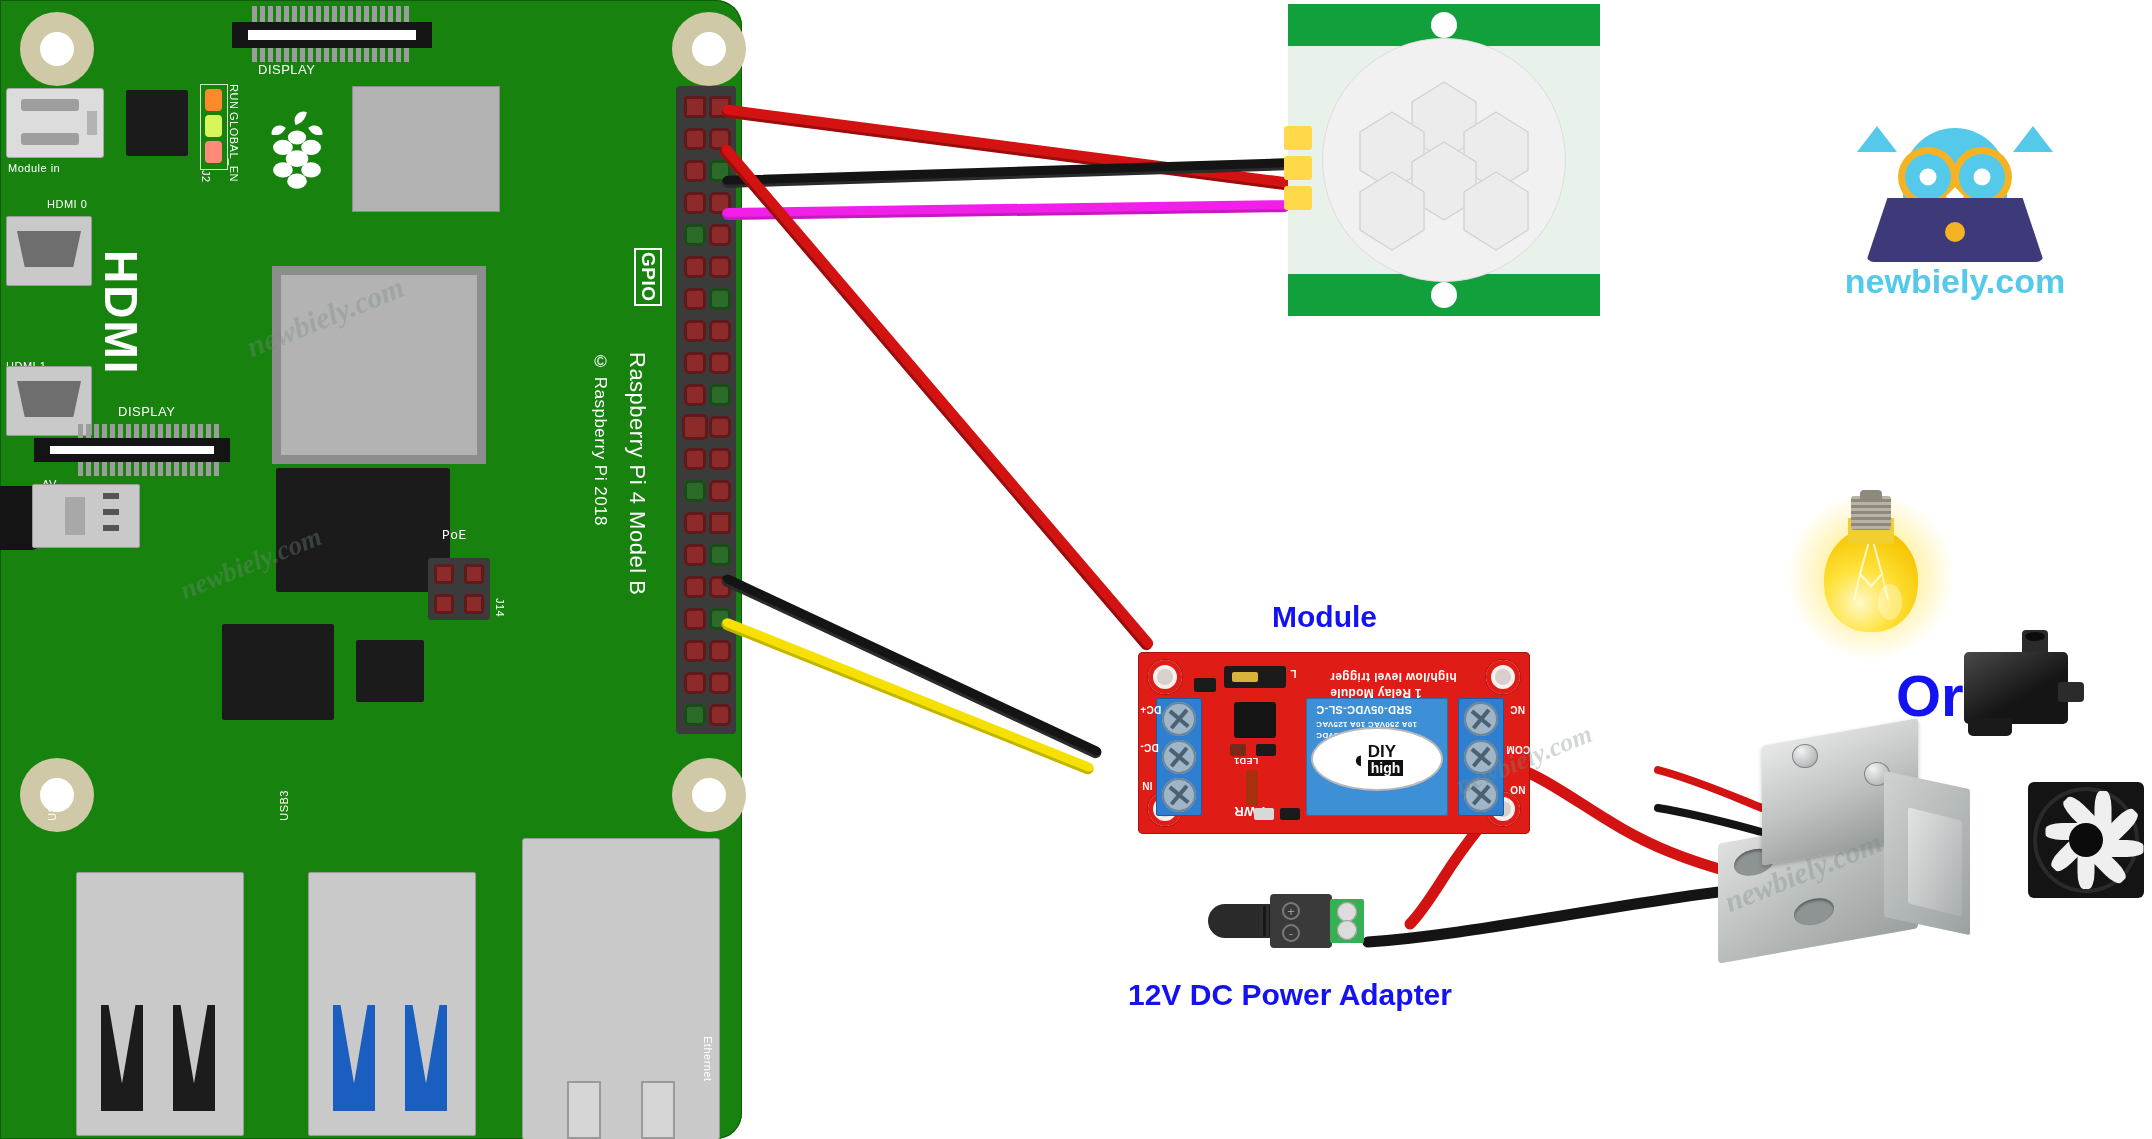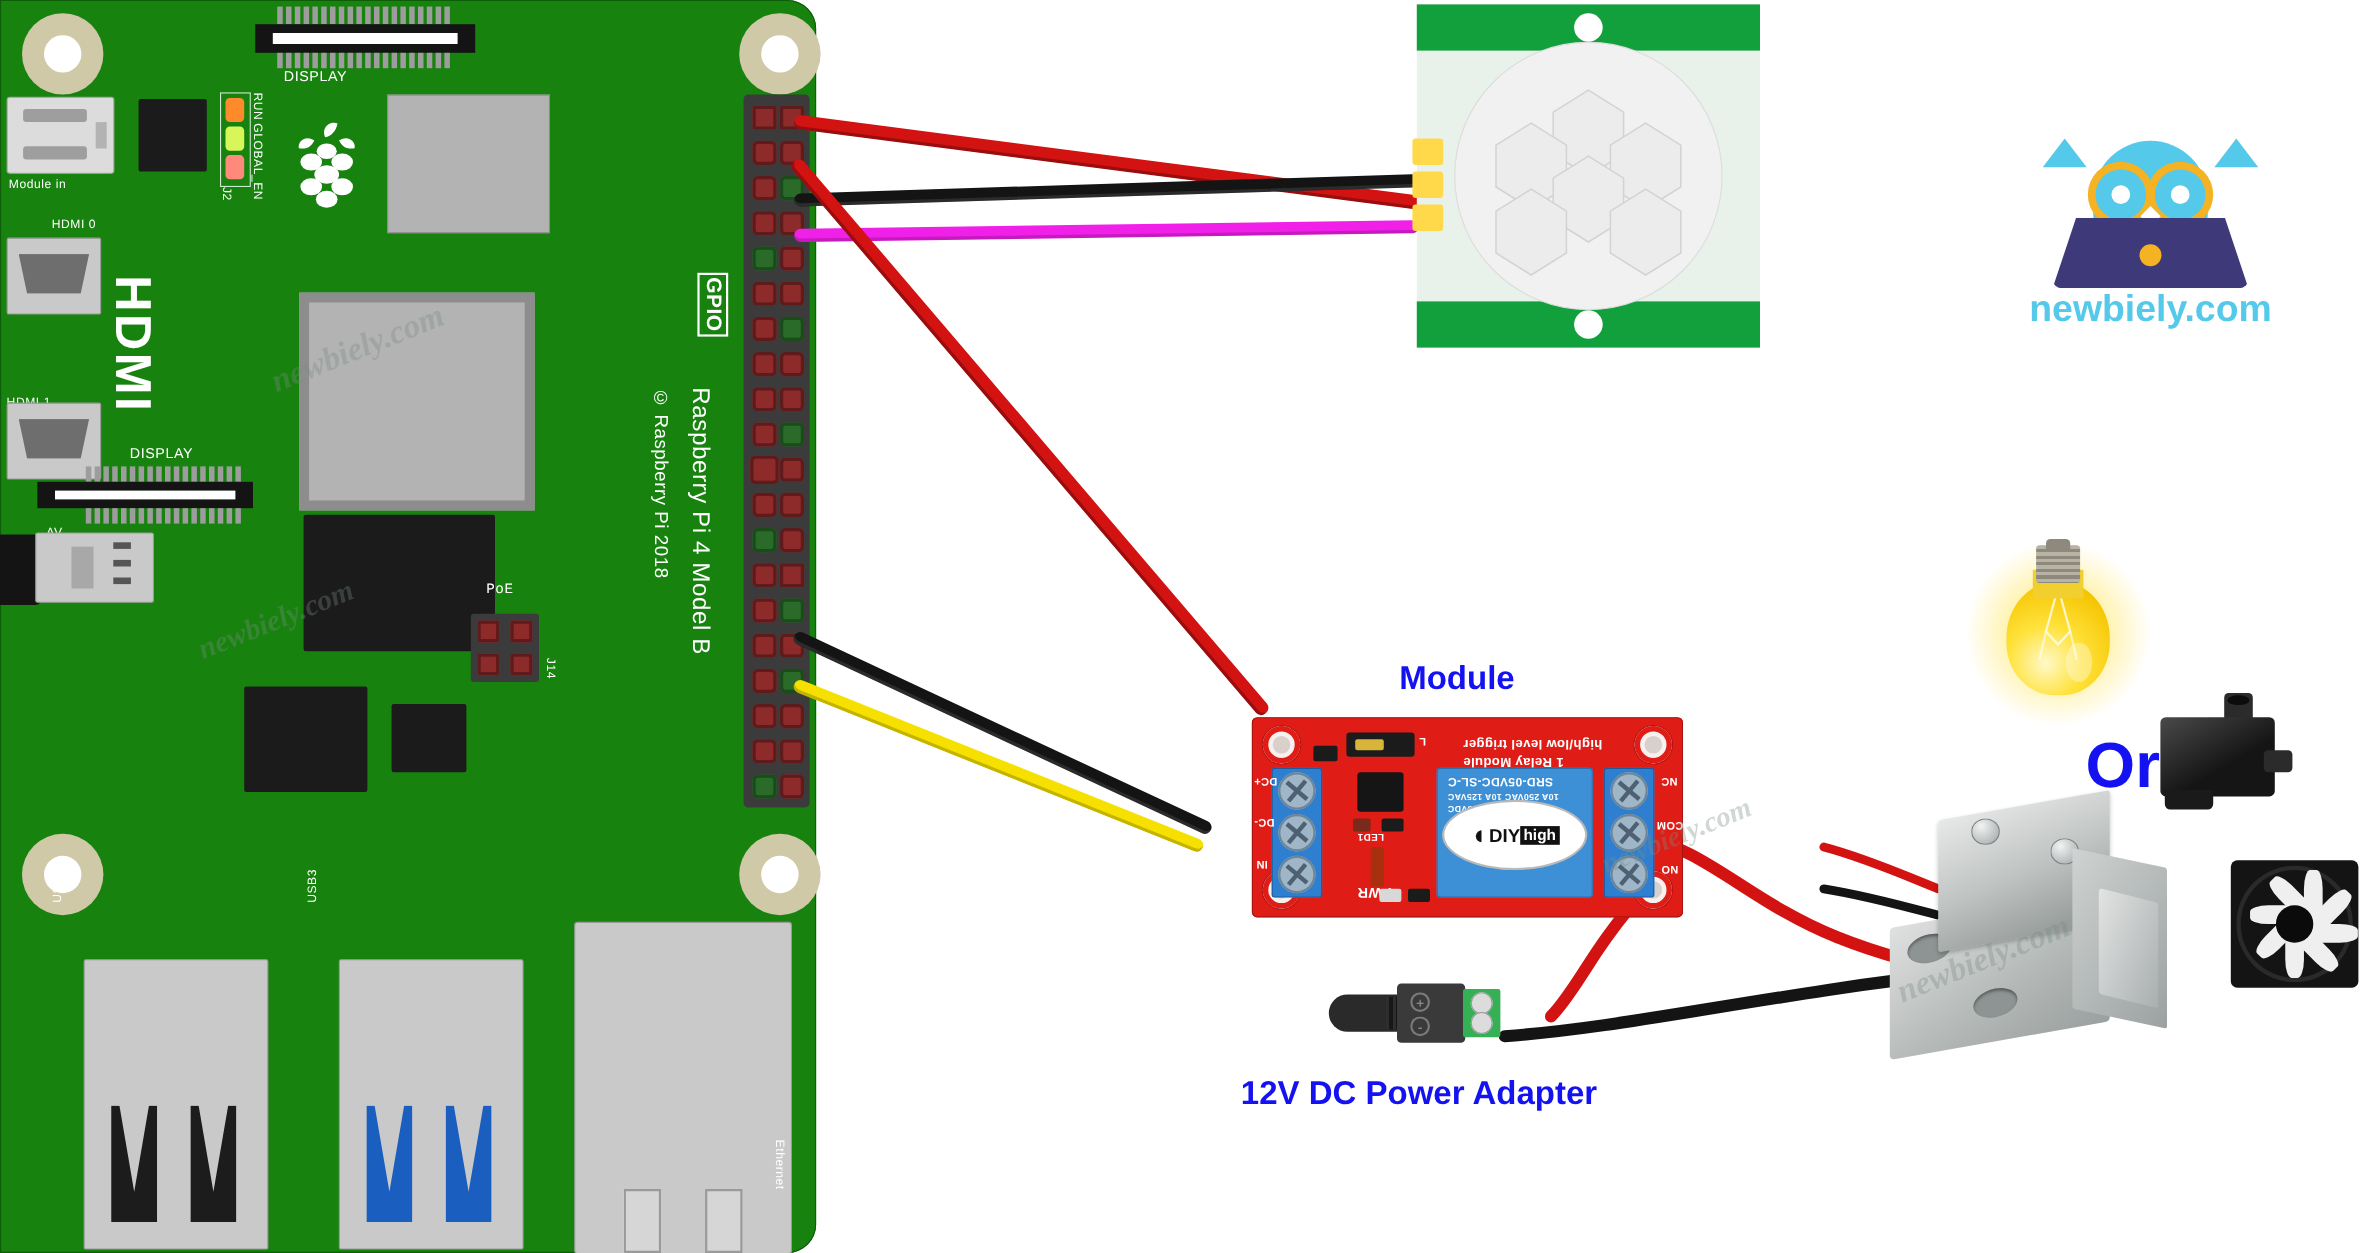--- a/index.html
+++ b/index.html
@@ -502,21 +502,21 @@
   <div class="relay-silk flip" style="left:2px;top:52px;">DC+</div>
   <div class="relay-silk flip" style="left:2px;top:90px;">DC-</div>
   <div class="relay-silk flip" style="left:4px;top:128px;">IN</div>
 
   <div class="relaycan" style="left:168px;top:46px;width:142px;height:118px;">
     <div class="relay-silk flip" style="left:10px;top:6px;font-size:11px;color:#ffffff;">SRD-05VDC-SL-C</div>
     <div class="relay-silk flip" style="left:10px;top:22px;font-size:8px;color:#ffffff;">10A 250VAC   10A 125VAC</div>
     <div class="relay-silk flip" style="left:10px;top:33px;font-size:8px;color:#ffffff;">10A 30VDC   10A 28VDC</div>
     <div class="diylogo">
       <span style="font-size:25px;font-weight:bold;color:#111;line-height:1;">◖</span>
-      <span style="display:flex;line-height:1;">
+      <span style="display:flex;flex-direction:column;line-height:1;">
         <b style="font-size:17px;color:#111;">DIY</b>
         <b style="font-size:14px;color:#fff;background:#111;padding:1px 3px;">high</b>
       </span>
     </div>
   </div>
 
   <div class="term" style="left:320px;top:46px;width:46px;height:118px;">
     <div class="screw" style="top:4px;"></div>
     <div class="screw" style="top:42px;"></div>
     <div class="screw" style="top:80px;"></div>

